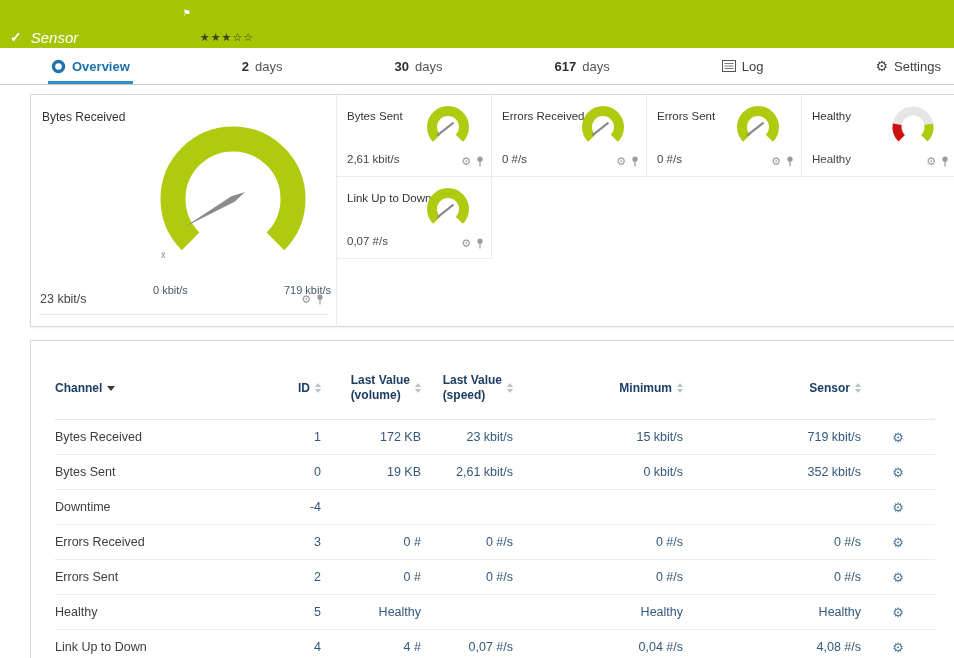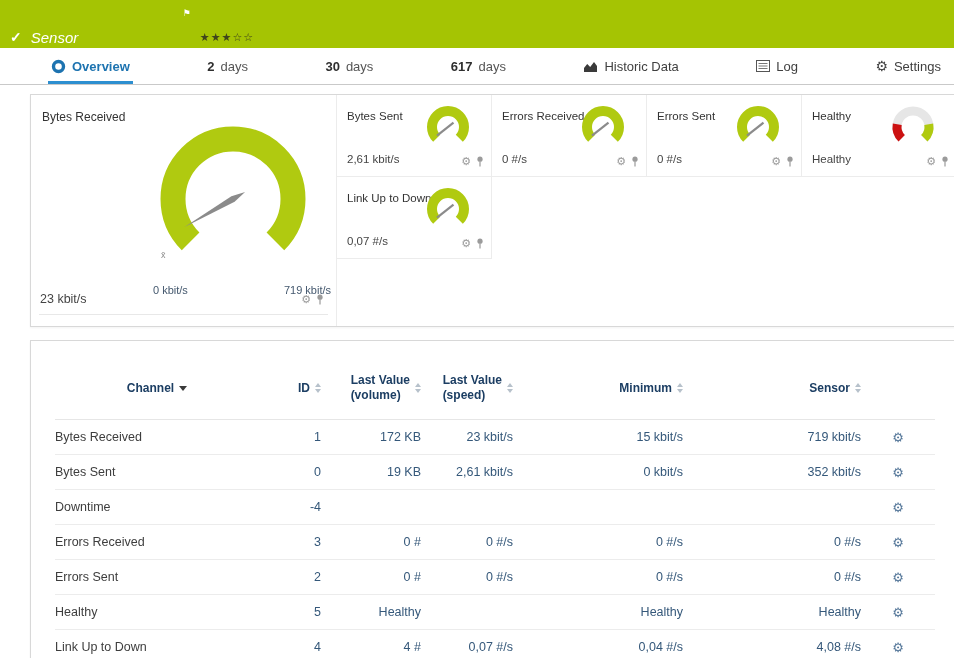--- a/index.html
+++ b/index.html
@@ -98,26 +98,20 @@
     <span class="num">2</span>
     <span class="daylbl">days</span>
   </div>
   <div class="tab">
     <span class="num">30</span>
     <span class="daylbl">days</span>
   </div>
   <div class="tab">
     <span class="num">617</span>
     <span class="daylbl">days</span>
-  </div>
-  <div class="tab">
-    <svg class="ticon" width="15" height="13" viewBox="0 0 15 13">
-        <path d="M1 12 L1 8 L4.2 4 L7.2 7 L11 2 L14 6 L14 12 Z" fill="#3a3a3a"></path>
-      </svg>
-    <span>Historic Data</span>
   </div>
   <div class="tab">
     <svg class="ticon" width="14" height="12" viewBox="0 0 14 12">
       <rect x="0.5" y="0.5" width="13" height="11" fill="#fff" stroke="#555"></rect>
       <line x1="2.5" y1="3.5" x2="11.5" y2="3.5" stroke="#777"></line>
       <line x1="2.5" y1="6" x2="11.5" y2="6" stroke="#777"></line>
       <line x1="2.5" y1="8.5" x2="11.5" y2="8.5" stroke="#777"></line>
     </svg>
     <span>Log</span>
   </div>
@@ -260,21 +254,21 @@
         <col style="width:204px">
           <col style="width:62px">
           <col style="width:100px">
         <col style="width:92px">
           <col style="width:170px">
           <col style="width:178px">
           <col style="width:74px">
       </colgroup>
       <thead>
         <tr>
-          <th style="text-align:center">
+          <th style="text-align:left">
             <span class="thflex">
                 <span>Channel</span>
                 <i class="sortdesc"></i>
               </span>
           </th>
           <th>
             <span class="thflex">
                 <span>ID</span>
                 <span class="sorticon">
                   <i class="tu"></i>

